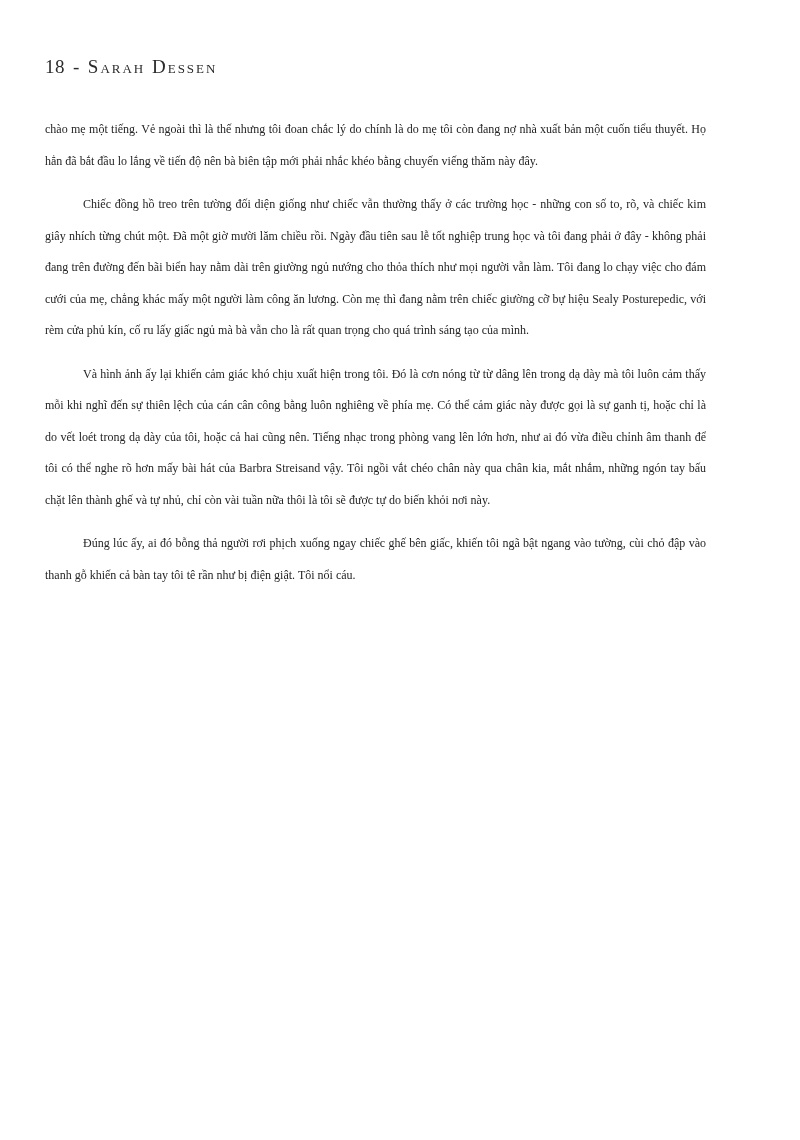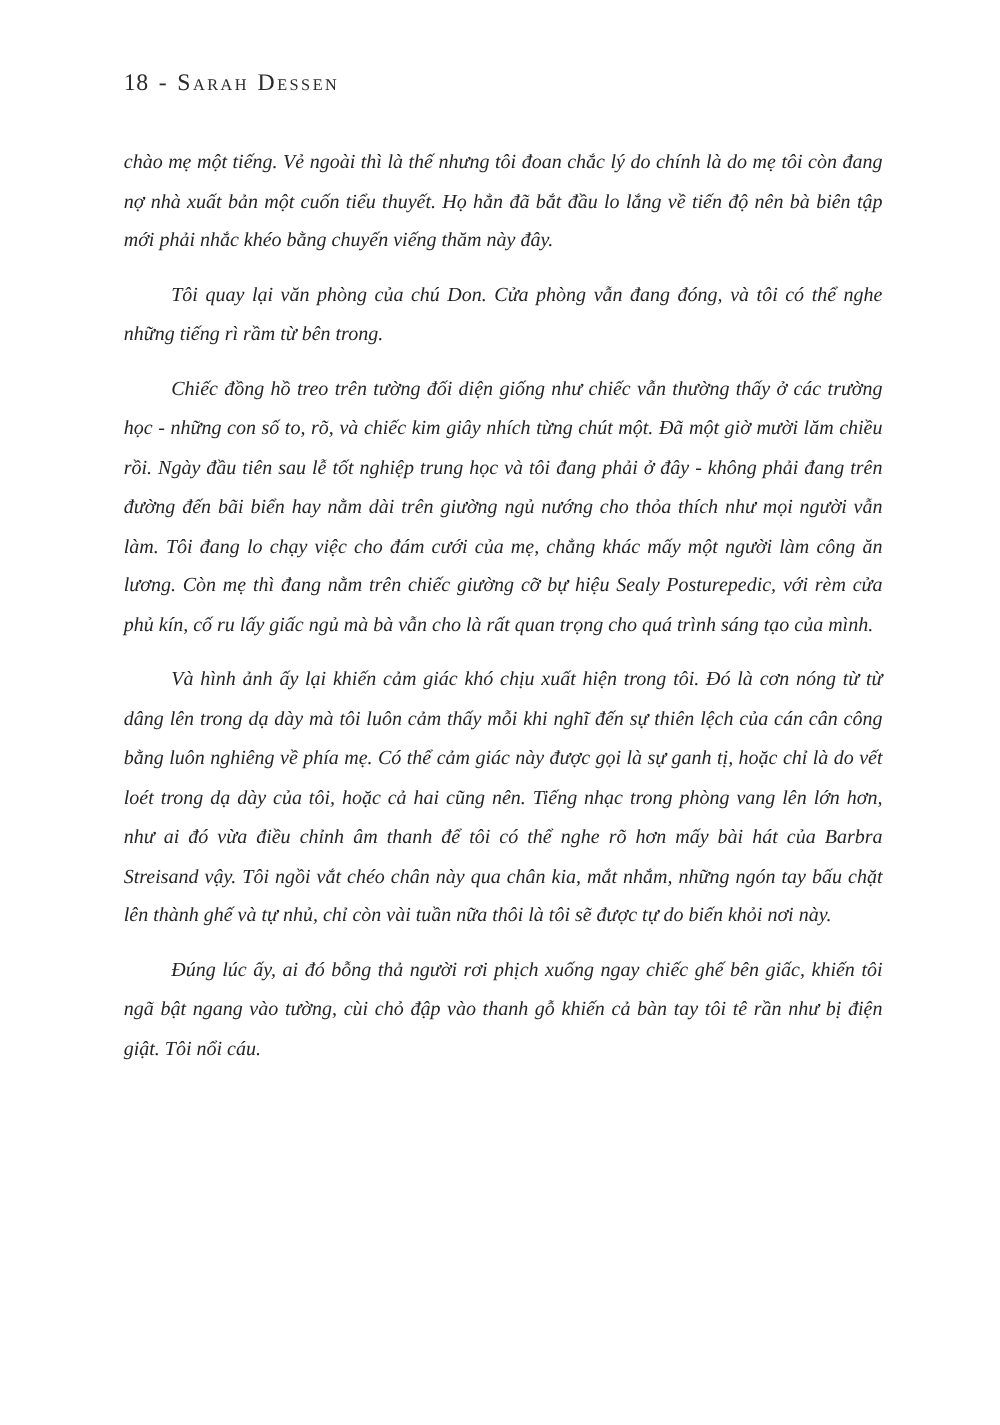--- a/index.html
+++ b/index.html
@@ -11,58 +11,56 @@
     height: 1140px;
     background: #ffffff;
     font-family: "Liberation Serif", "DejaVu Serif", serif;
     color: #222222;
     overflow: hidden;
   }
   .page {
     box-sizing: border-box;
     width: 800px;
     height: 1140px;
-    padding: 56px 94px 0 99px;
+    padding: 56px 94px 0 45px;
     background: #ffffff;
   }
   .running-header {
     font-size: 19px;
     color: #2b2b2b;
     margin-bottom: 36px;
     letter-spacing: 0.5px;
   }
   .running-header .sep {
     margin: 0 8px;
   }
   .smallcaps {
     font-variant: small-caps;
     letter-spacing: 2px;
   }
   .content p {
-    font-size: 16px;
+    font-size: 12px;
     line-height: 31.5px;
     text-align: justify;
     margin: 0 0 12px 0;
     color: #242424;
-    font-style: italic;
   }
   .content p.indent {
     text-indent: 38px;
   }
 </style>
 </head>
 <body>
 
 <div class="page">
 
   <div class="running-header">
     <span>18</span><span class="sep">-</span><span class="smallcaps">Sarah Dessen</span>
   </div>
 
   <div class="content">
     <p>chào mẹ một tiếng. Vẻ ngoài thì là thế nhưng tôi đoan chắc lý do chính là do mẹ tôi còn đang nợ nhà xuất bản một cuốn tiểu thuyết. Họ hẳn đã bắt đầu lo lắng về tiến độ nên bà biên tập mới phải nhắc khéo bằng chuyến viếng thăm này đây.</p>
-    <p class="indent">Tôi quay lại văn phòng của chú Don. Cửa phòng vẫn đang đóng, và tôi có thể nghe những tiếng rì rầm từ bên trong.</p>
     <p class="indent">Chiếc đồng hồ treo trên tường đối diện giống như chiếc vẫn thường thấy ở các trường học - những con số to, rõ, và chiếc kim giây nhích từng chút một. Đã một giờ mười lăm chiều rồi. Ngày đầu tiên sau lễ tốt nghiệp trung học và tôi đang phải ở đây - không phải đang trên đường đến bãi biển hay nằm dài trên giường ngủ nướng cho thỏa thích như mọi người vẫn làm. Tôi đang lo chạy việc cho đám cưới của mẹ, chẳng khác mấy một người làm công ăn lương. Còn mẹ thì đang nằm trên chiếc giường cỡ bự hiệu Sealy Posturepedic, với rèm cửa phủ kín, cố ru lấy giấc ngủ mà bà vẫn cho là rất quan trọng cho quá trình sáng tạo của mình.</p>
     <p class="indent">Và hình ảnh ấy lại khiến cảm giác khó chịu xuất hiện trong tôi. Đó là cơn nóng từ từ dâng lên trong dạ dày mà tôi luôn cảm thấy mỗi khi nghĩ đến sự thiên lệch của cán cân công bằng luôn nghiêng về phía mẹ. Có thể cảm giác này được gọi là sự ganh tị, hoặc chỉ là do vết loét trong dạ dày của tôi, hoặc cả hai cũng nên. Tiếng nhạc trong phòng vang lên lớn hơn, như ai đó vừa điều chỉnh âm thanh để tôi có thể nghe rõ hơn mấy bài hát của Barbra Streisand vậy. Tôi ngồi vắt chéo chân này qua chân kia, mắt nhắm, những ngón tay bấu chặt lên thành ghế và tự nhủ, chỉ còn vài tuần nữa thôi là tôi sẽ được tự do biến khỏi nơi này.</p>
     <p class="indent">Đúng lúc ấy, ai đó bỗng thả người rơi phịch xuống ngay chiếc ghế bên giấc, khiến tôi ngã bật ngang vào tường, cùi chỏ đập vào thanh gỗ khiến cả bàn tay tôi tê rần như bị điện giật. Tôi nổi cáu.</p>
   </div>
 
 </div>
 
 </body></html>

